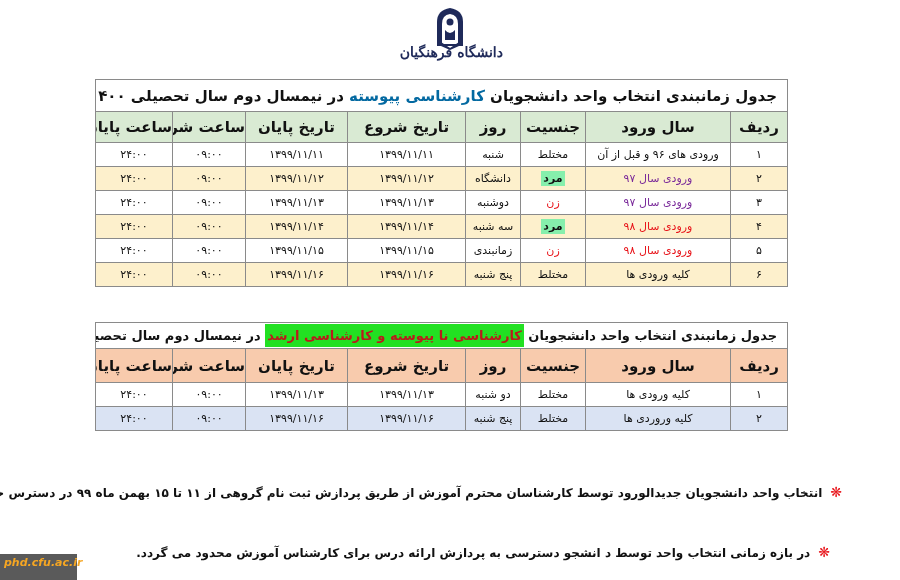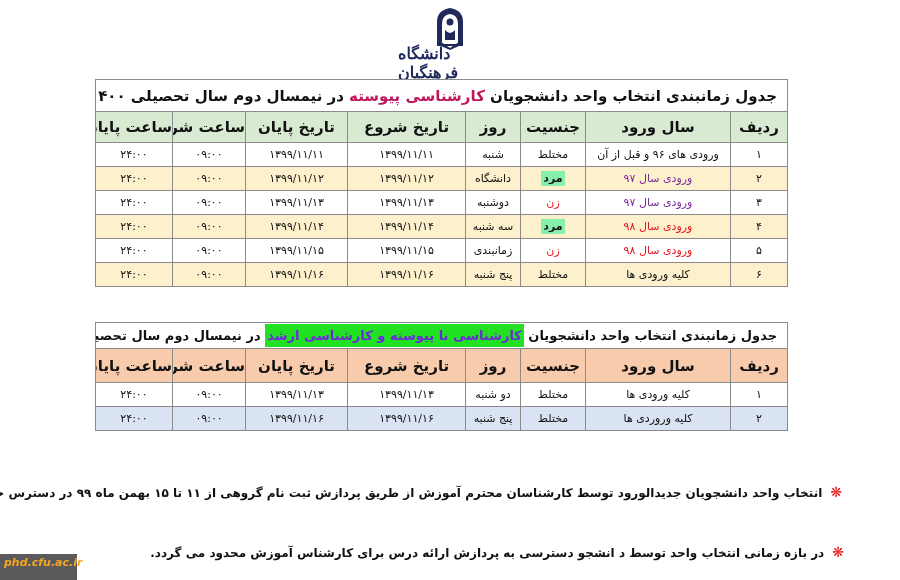--- a/index.html
+++ b/index.html
@@ -1,27 +1,27 @@
 <!DOCTYPE html>
 <html><head>
 <meta charset="utf-8">
 <style>
   html, body { margin:0; padding:0; background:#ffffff; }
   body { width:900px; height:580px; position:relative; overflow:hidden; font-family:"DejaVu Sans", sans-serif; color:#111; }
   .logo { position:absolute; left:415px; top:6px; width:70px; height:58px; }
-  .logo-text { position:absolute; left:398px; top:44px; width:105px; text-align:left; font-size:16px; font-weight:bold; color:#1f2a5a; font-family:"DejaVu Serif", serif; }
+  .logo-text { position:absolute; left:398px; top:44px; width:105px; text-align:right; font-size:14px; font-weight:bold; color:#1f2a5a; font-family:"DejaVu Serif", serif; }
   table.sched { position:absolute; border-collapse:collapse; direction:rtl; table-layout:fixed; }
   table.sched td, table.sched th { border:1px solid #8a8a8a; text-align:center; padding:0; font-size:11px; white-space:nowrap; overflow:hidden; }
   table.sched th { font-weight:bold; font-size:15px; }
   #t1 { left:95px; top:79px; width:692px; }
   #t2 { left:95px; top:322px; width:692px; }
   .title-cell { text-align:right !important; padding-right:10px !important; font-weight:bold; font-size:15px !important; background:#fff; }
   #t2 .title-cell { font-size:13px !important; }
-  .hl-red { color:#be185d; }
-  .hl-green { background:#22e022; color:#6d28d9; padding:4px 2px; }
+  .hl-red { color:#0369a1; }
+  .hl-green { background:#22e022; color:#b91c1c; padding:4px 2px; }
   .hdr1 th { background:#d9ead3; height:30px; }
   .hdr2 th { background:#f8cbad; height:33px; }
   .row-white td { background:#ffffff; }
   .row-beige td { background:#fdf0cc; }
   .row-blue td { background:#dae3f3; }
   .cyan { background:#86efac; padding:1px 2px; font-weight:bold; }
   .purple { color:#7a2a9a; }
   .red { color:#e8141a; }
   .note { position:absolute; direction:rtl; font-size:12px; font-weight:bold; white-space:nowrap; }
   .star { color:#e8141a; font-size:14px; margin-left:8px; }
@@ -177,17 +177,17 @@
     <td>۱۳۹۹/۱۱/۱۶</td>
     <td>۰۹:۰۰</td>
     <td>۲۴:۰۰</td>
   </tr>
 </tbody>
   </table>
 
 <div class="note" style="right:58px; top:484px;">
   <span class="star">❋</span><span>انتخاب واحد دانشجویان جدیدالورود توسط کارشناسان محترم آموزش از طریق پردازش ثبت نام گروهی از ۱۱ تا ۱۵ بهمن ماه ۹۹ در دسترس خواهد بود.</span>
 </div>
-<div class="note" style="right:56px; top:544px;">
+<div class="note" style="right:70px; top:544px;">
   <span class="star">❋</span><span>در بازه  زمانی  انتخاب واحد توسط د انشجو  دسترسی به پردازش  ارائه درس برای کارشناس آموزش  محدود می گردد.</span>
 </div>
 
 <div class="wm">phd.cfu.ac.ir</div>
 
 </body></html>

